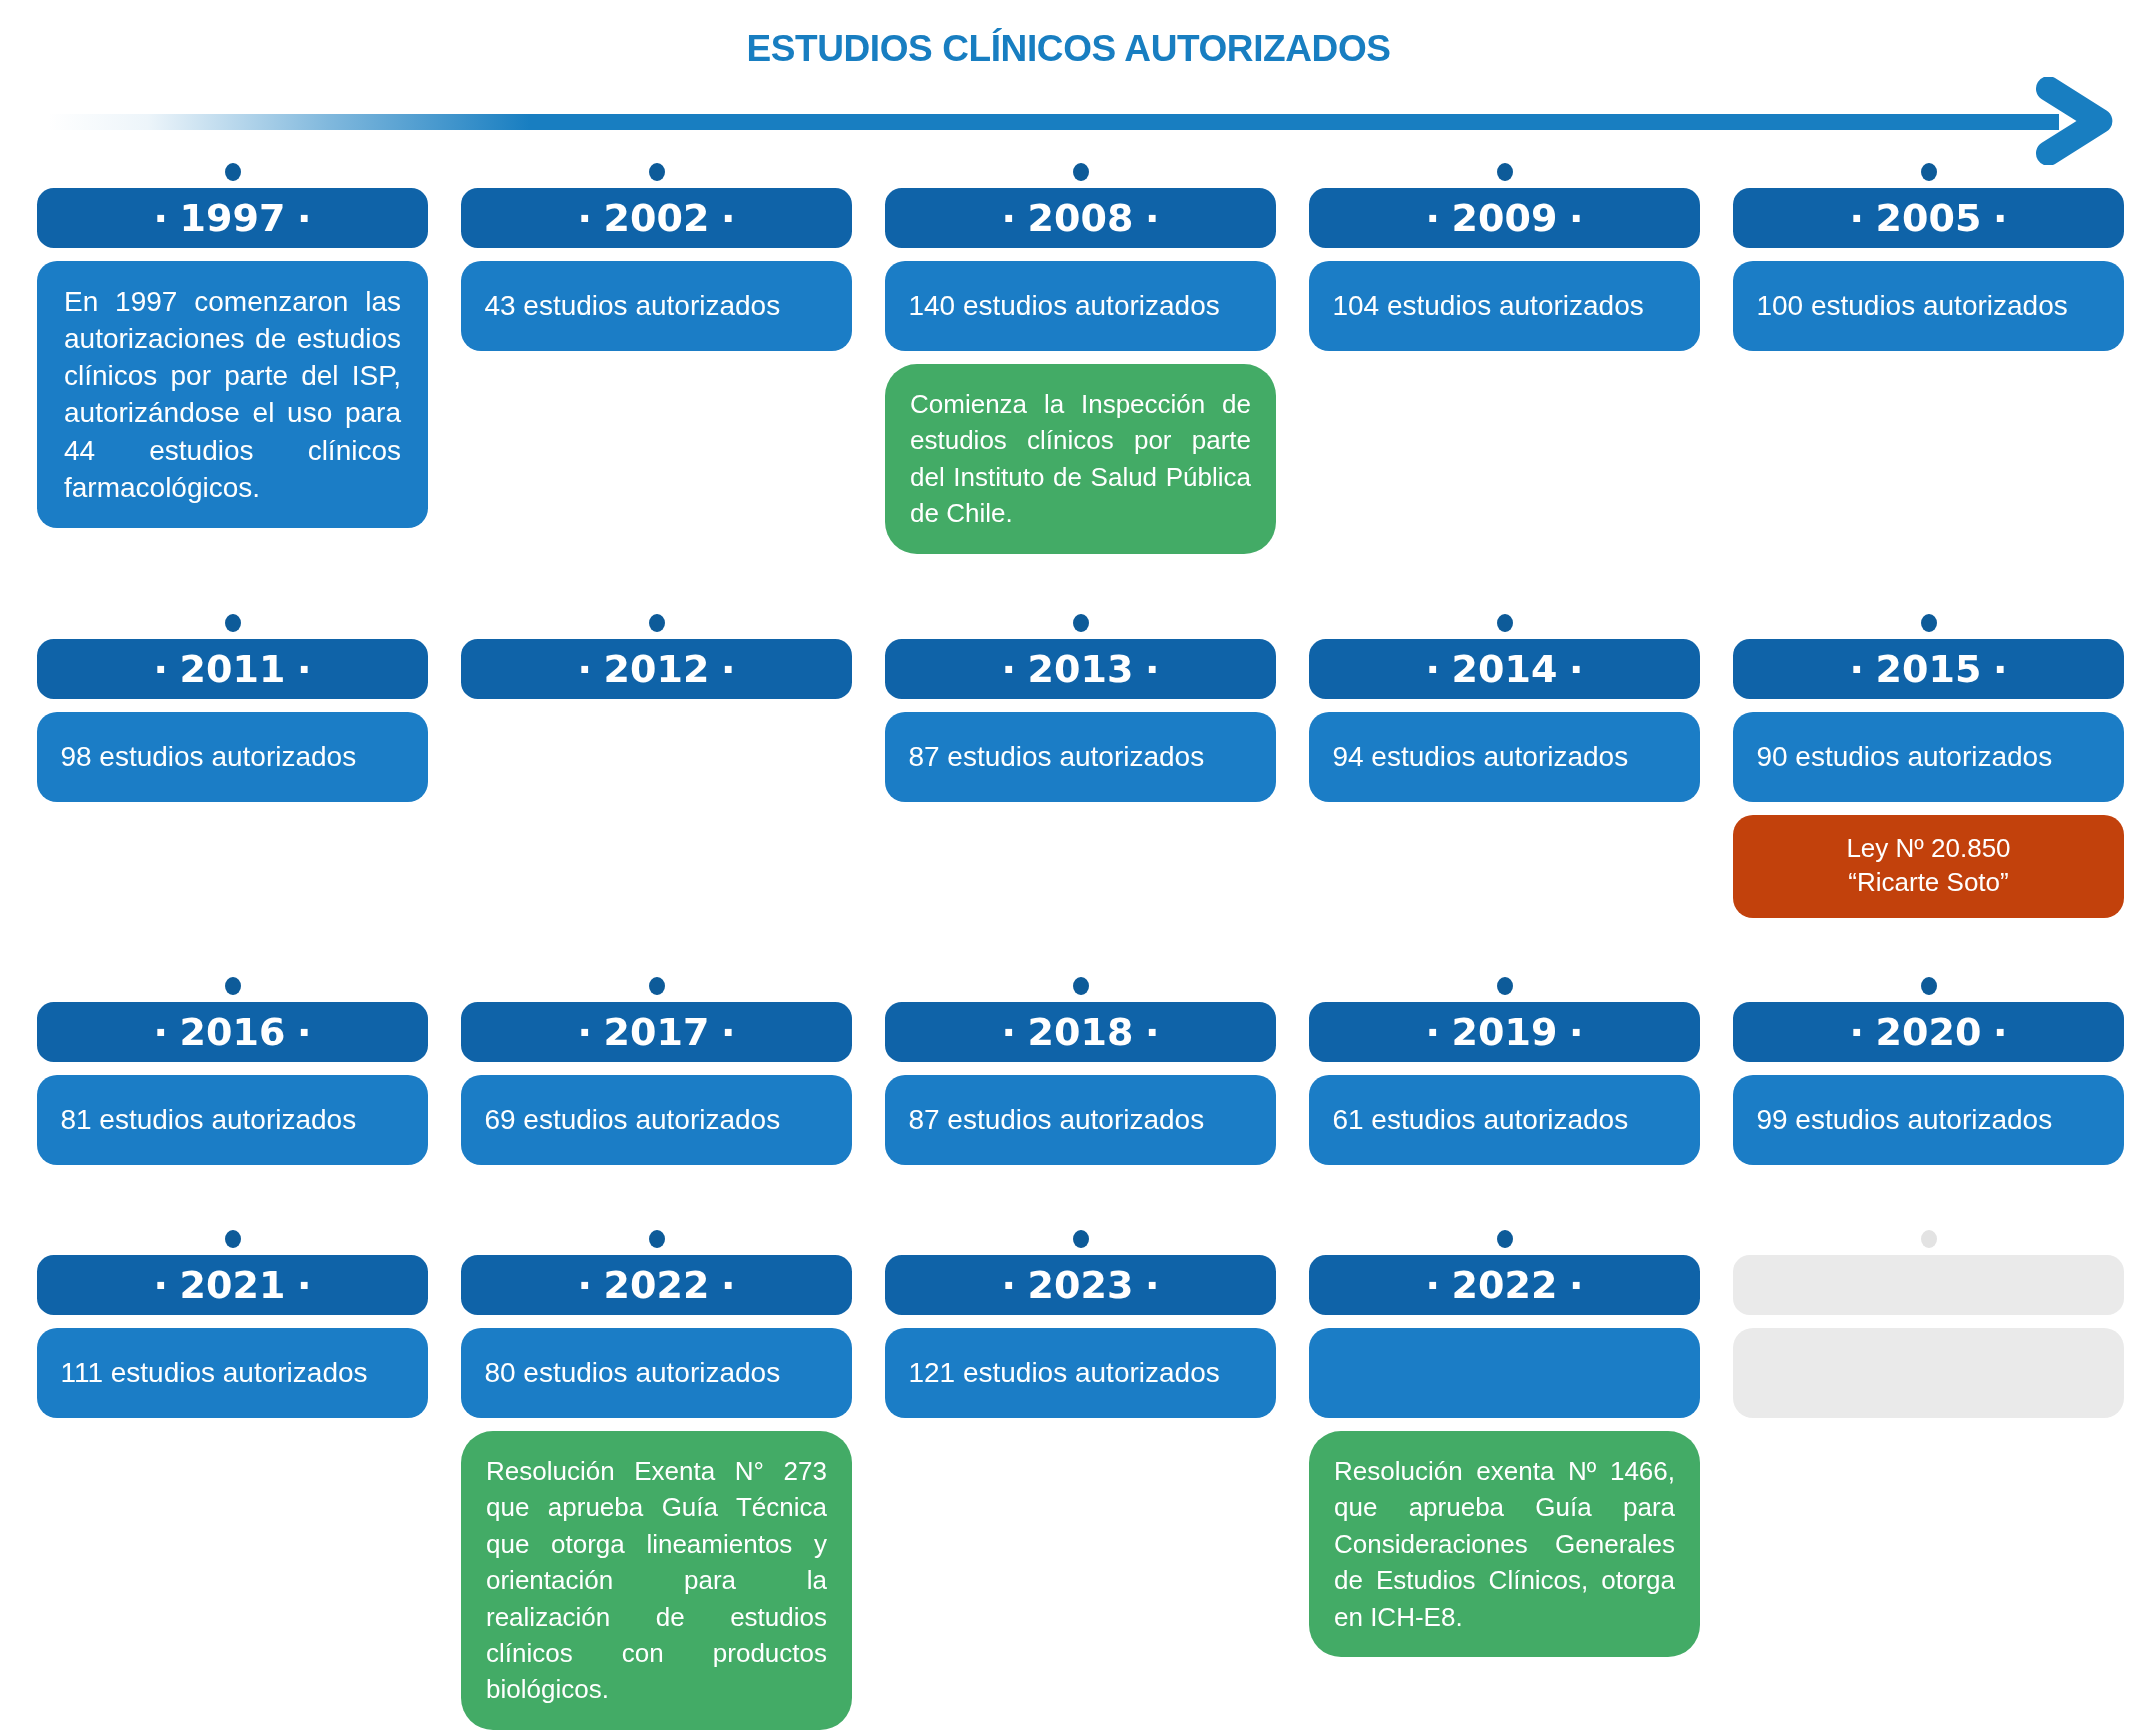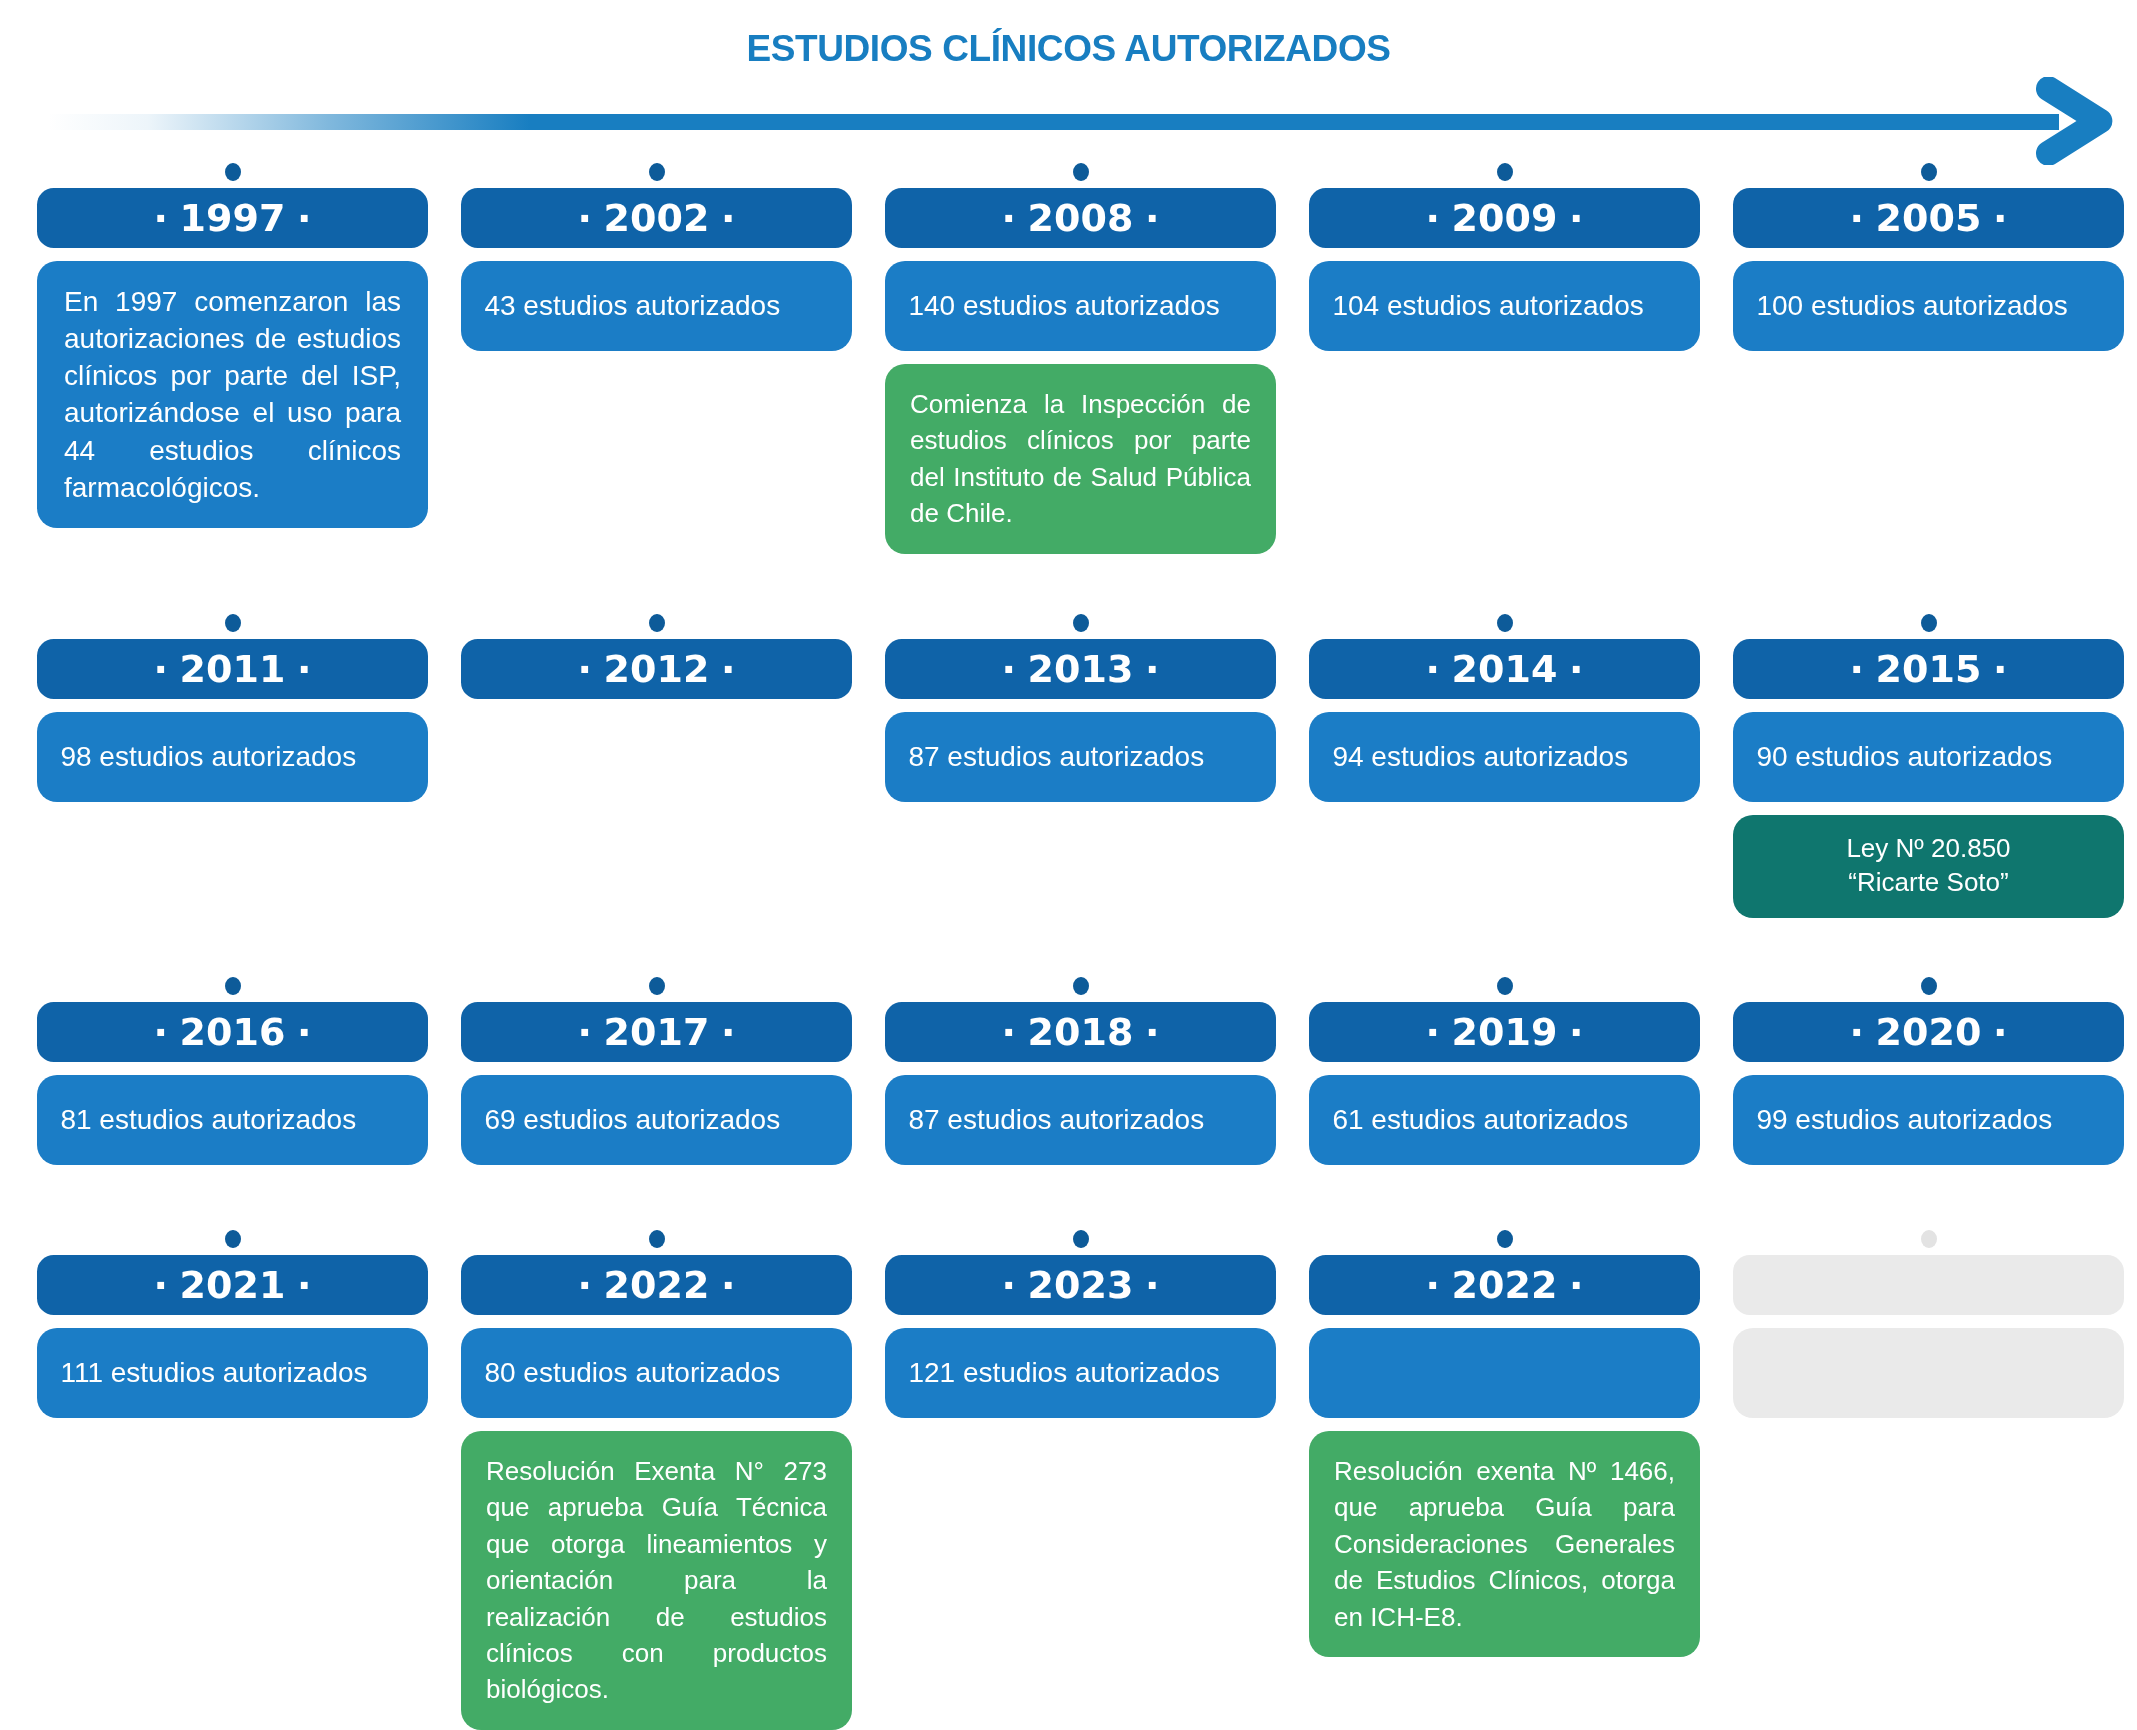--- a/index.html
+++ b/index.html
@@ -26,25 +26,25 @@
     display:flex;align-items:center;justify-content:center;gap:11.7px;box-sizing:border-box;
     font-family:"DejaVu Sans","Liberation Sans",sans-serif;font-weight:bold;font-size:38px;
   }
   .hdr .sep{font-size:38px;font-weight:bold;}
   .body-box{
     width:100%;min-height:90px;margin-top:12.5px;border-radius:20px;background:#1b7dc6;color:#ffffff;
     box-sizing:border-box;display:flex;align-items:center;font-size:28px;padding:8.3px 23.4px;
   }
   .body-box.para{display:block;text-align:justify;padding:22px 27px;line-height:1.33;}
   .note{
-    width:100%;margin-top:13.4px;border-radius:20px;background:#43ab66;color:#ffffff;
+    width:100%;margin-top:13.4px;border-radius:32px;background:#43ab66;color:#ffffff;
     box-sizing:border-box;text-align:justify;padding:22px 25px;font-size:26px;line-height:1.40;
   }
   .law{
-    width:100%;margin-top:13.4px;border-radius:20px;background:#0f766e;color:#ffffff;
+    width:100%;margin-top:13.4px;border-radius:20px;background:#c2410c;color:#ffffff;
     box-sizing:border-box;text-align:center;padding:17.5px 8.3px;font-size:26px;line-height:1.3;
   }
   .placeholder .dot{background:#e3e3e3;}
   .ph-hdr{width:100%;height:60px;border-radius:16.7px;background:#eaeaea;}
   .ph-body{width:100%;height:90px;margin-top:12.5px;border-radius:20px;background:#eaeaea;}
 </style>
 </head>
 <body>
 
 <div class="canvas">

